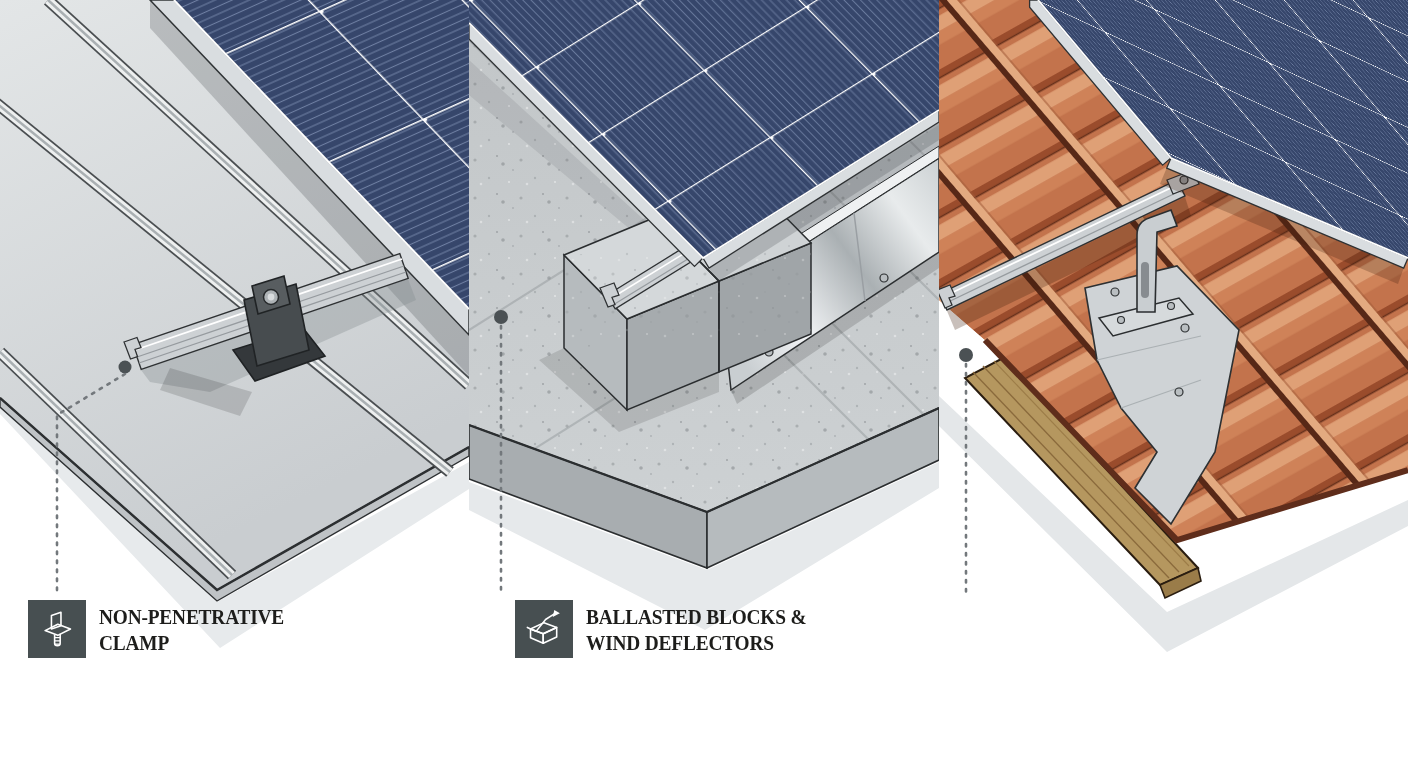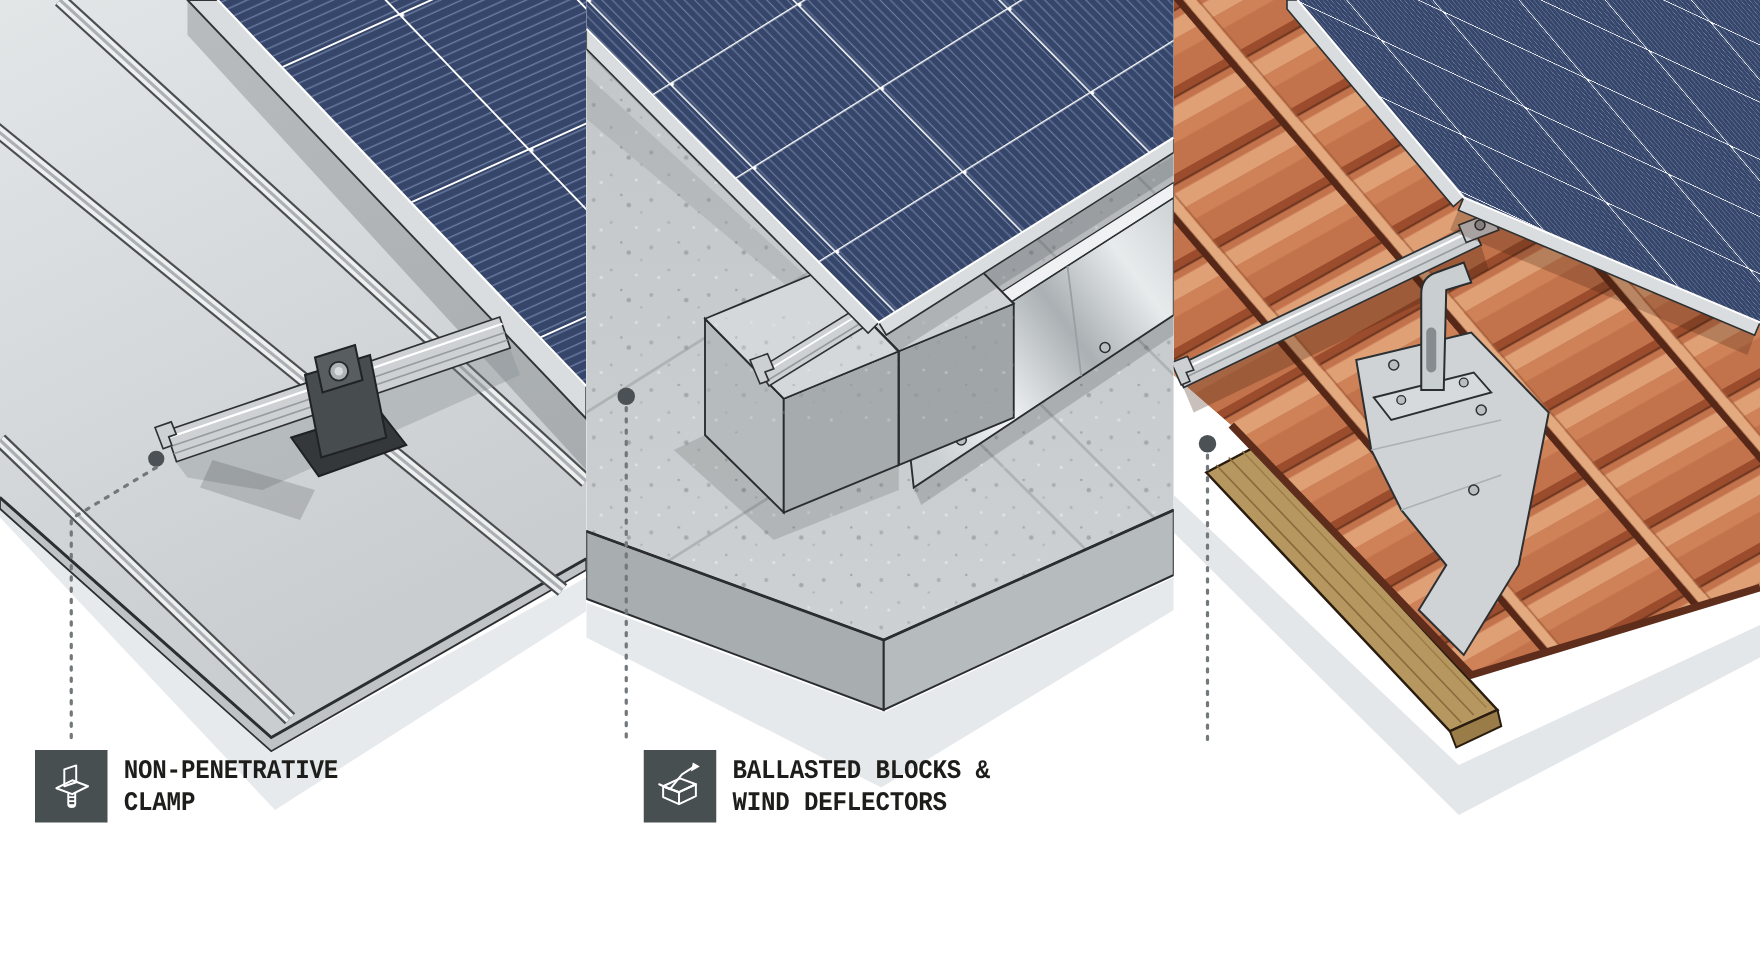--- a/index.html
+++ b/index.html
@@ -1,17 +1,17 @@
 <!DOCTYPE html>
 <html><head>
 <meta charset="utf-8">
 <style>
   html,body{margin:0;padding:0;background:#ffffff;}
   #stage{position:relative;width:1408px;height:768px;background:#ffffff;overflow:hidden;
-         font-family:Liberation Mono, monospace;}
+         font-family:Liberation Serif, serif;}
   .scene{position:absolute;top:0;height:768px;display:block;}
   #scene-left{left:0;width:469px;}
   #scene-mid{left:469px;width:470px;}
   #scene-right{left:939px;width:469px;}
   .caption{position:absolute;top:600px;display:flex;align-items:flex-start;gap:13px;}
   .cap-left{left:28px;} .cap-mid{left:471px;padding-left:44px;} .cap-right{left:937px;}
   .icon-box{width:58px;height:58px;background:#474f51;flex:0 0 auto;display:flex;
             align-items:center;justify-content:center;}
   .cap-text{padding-top:4px;color:#1d1d1b;font-size:21.5px;line-height:26px;font-weight:700;
             letter-spacing:-0.2px;transform:scaleX(0.9);transform-origin:left top;white-space:nowrap;}

